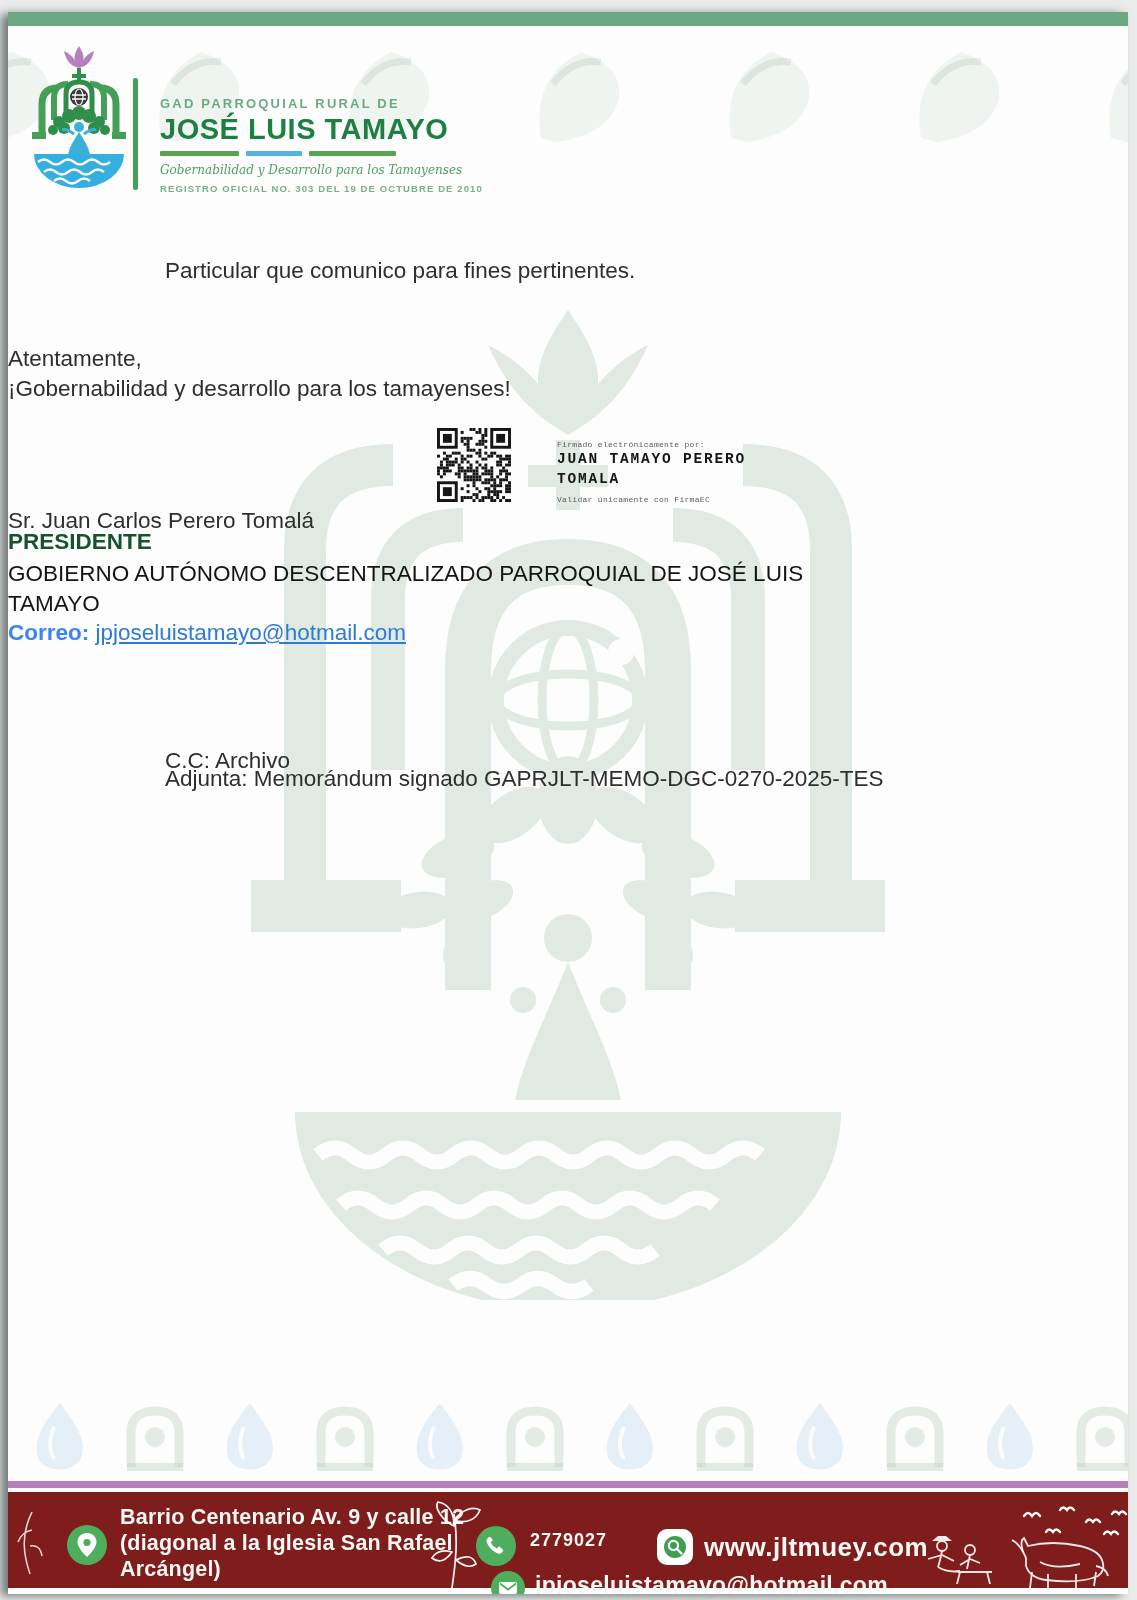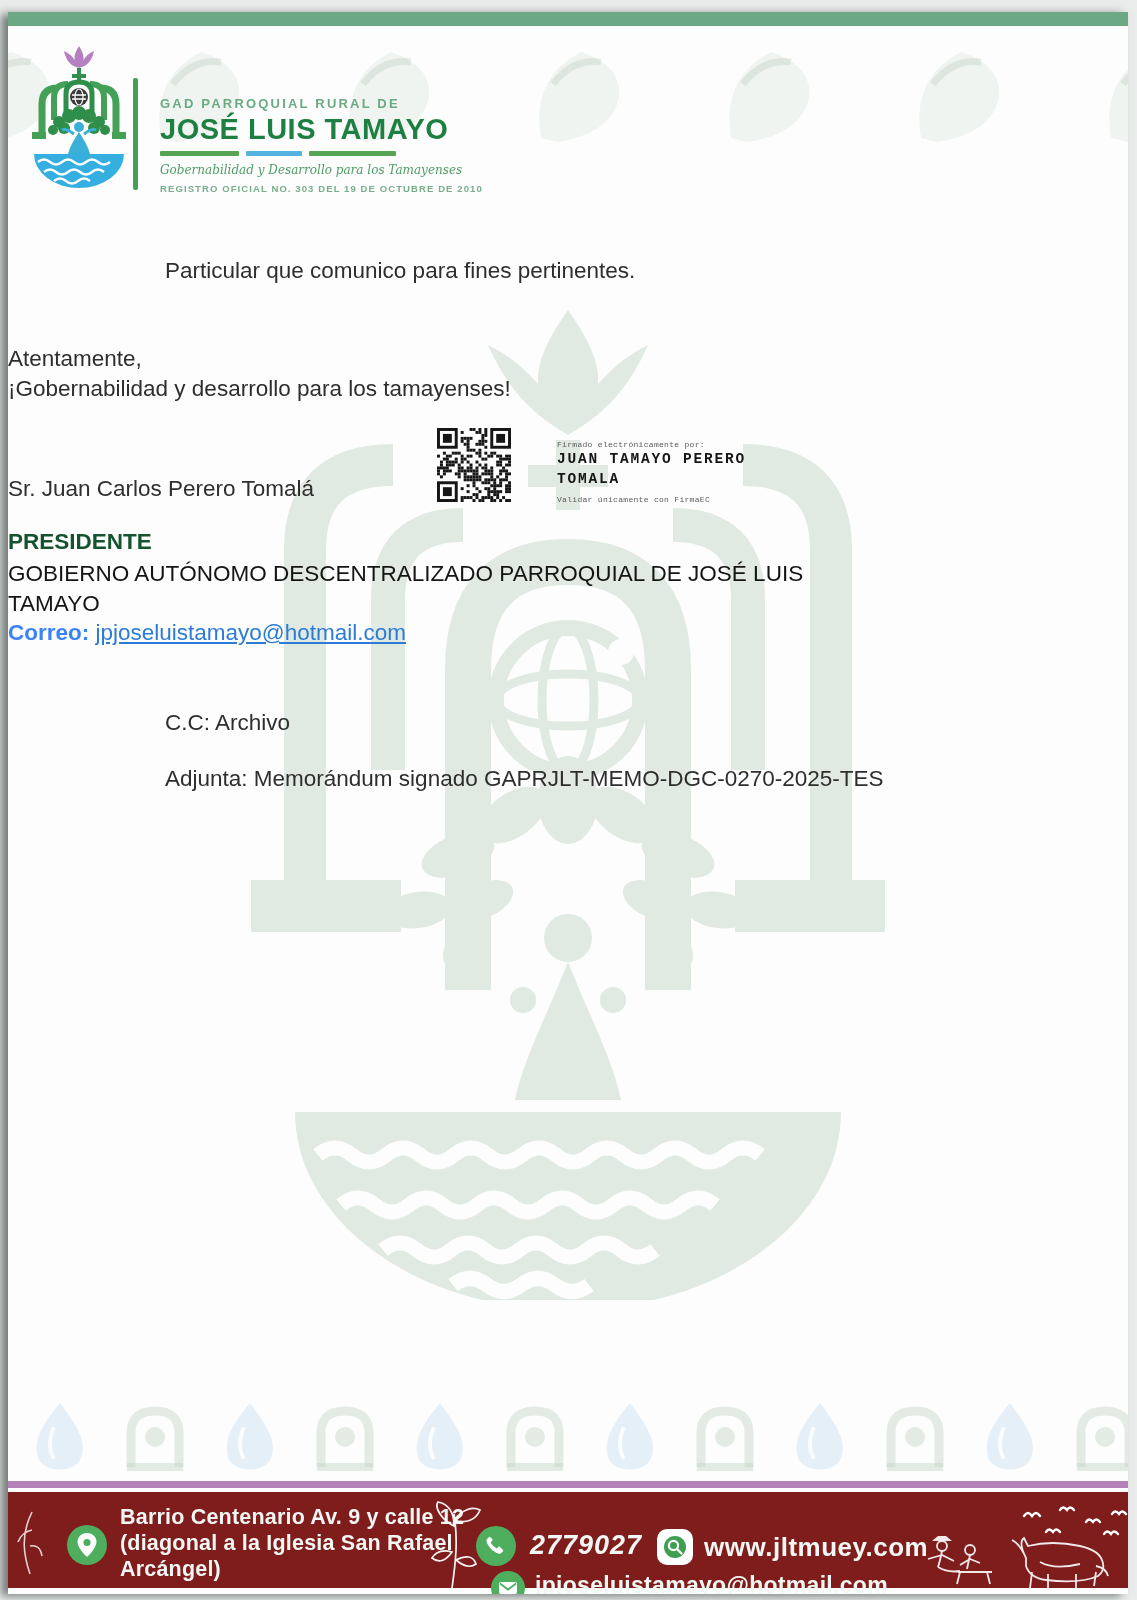--- a/index.html
+++ b/index.html
@@ -27,38 +27,38 @@
   .doc-text{color:#2e2e2e;font-size:22.5px;}
   .para{position:absolute;left:157px;top:246px;}
   .center-line{position:absolute;left:0;width:100%;text-align:left;}
   .closing{top:334px;}
   .slogan{top:364px;}
   .qr-wrap{position:absolute;left:429px;top:416px;width:74px;height:74px;}
   .sig-stamp{position:absolute;left:508px;top:428px;text-align:left;font-family:"Liberation Mono",monospace;margin-left:41px;}
   .sig-stamp .tiny{font-size:8px;color:#5a5a5a;letter-spacing:.3px;}
   .sig-stamp .name{font-size:14.5px;font-weight:bold;color:#161616;letter-spacing:1.8px;line-height:20px;}
   .sig-stamp .tiny.b{margin-top:6px;}
-  .signer{top:464px;}
+  .signer{top:496px;}
   .sig-title{top:517px;font-weight:bold;color:#14532d;}
   .sig-org{top:547px;font-weight:normal;color:#141414;line-height:30px;}
   .sig-org span{display:inline-block;max-width:810px;}
   .email-line{top:608px;}
   .email-line .lbl{font-weight:bold;color:#3b82f6;}
   .email-link{color:#2c7cd6;text-decoration:underline;cursor:pointer;}
-  .cc{position:absolute;left:157px;top:698px;}
+  .cc{position:absolute;left:157px;top:736px;}
   .attach{position:absolute;left:157px;top:754px;}
   .watermark{position:absolute;left:215px;top:288px;pointer-events:none;}
   
   .purple-line{position:absolute;left:0;top:1469px;width:100%;height:7px;background:#b57fb7;}
   .footer{position:absolute;left:0;top:1480px;width:100%;height:96px;background:#7f1d1d;}
   .footer .white{color:#f2f7f3;}
   .addr{position:absolute;left:112px;top:12px;width:352px;font-size:21.5px;font-weight:bold;letter-spacing:.2px;line-height:26px;}
   .pin-badge{position:absolute;left:58px;top:32px;}
   .phone-badge{position:absolute;left:468px;top:34px;}
-  .phone-num{position:absolute;left:522px;top:38px;font-size:27px;font-weight:bold;letter-spacing:1px;font-style:italic;}
+  .phone-num{position:absolute;left:522px;top:38px;font-size:18px;font-weight:bold;letter-spacing:1px;}
   .web-badge{position:absolute;left:648px;top:36px;}
   .web-url{position:absolute;left:696px;top:40px;font-size:26px;font-weight:bold;letter-spacing:.5px;}
   .env-badge{position:absolute;left:482px;top:78px;}
   .email-foot{position:absolute;left:527px;top:80px;font-size:23px;font-weight:bold;letter-spacing:.3px;}
   .flower-doodle{position:absolute;left:404px;top:8px;opacity:.95;}
   .plant-doodle{position:absolute;left:2px;top:14px;opacity:.8;}
   .birds-art{position:absolute;left:1012px;top:14px;}
   .donkey-art{position:absolute;left:900px;top:40px;}
 </style>
 </head>

